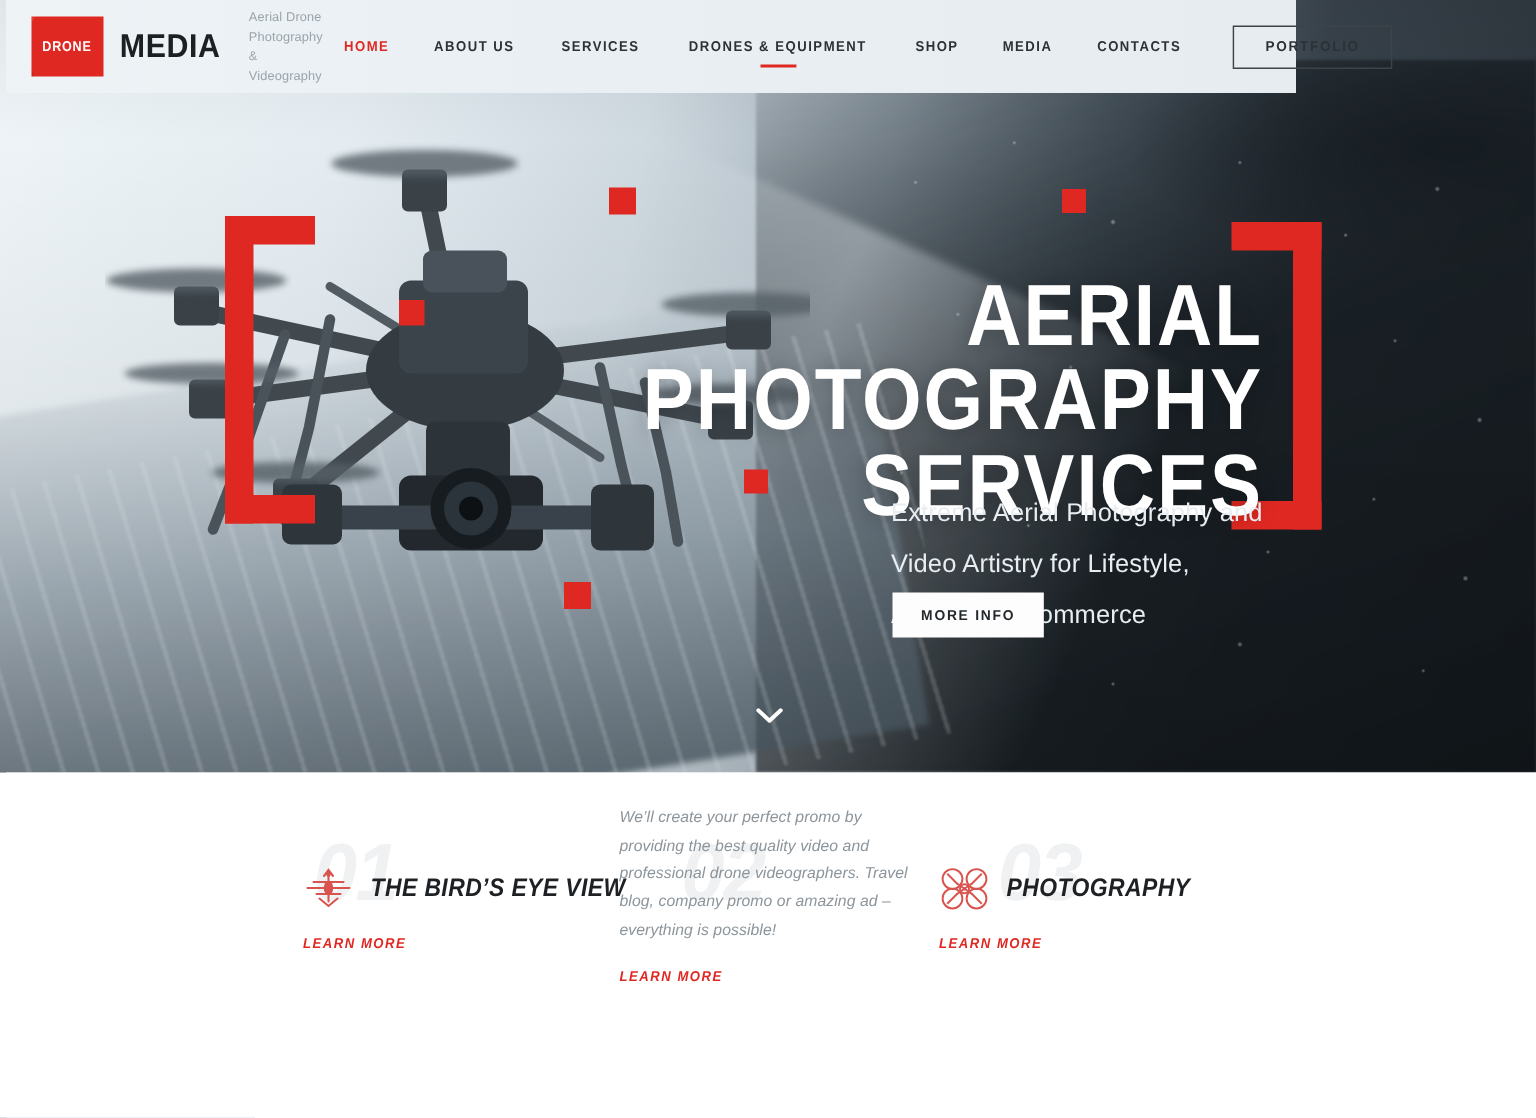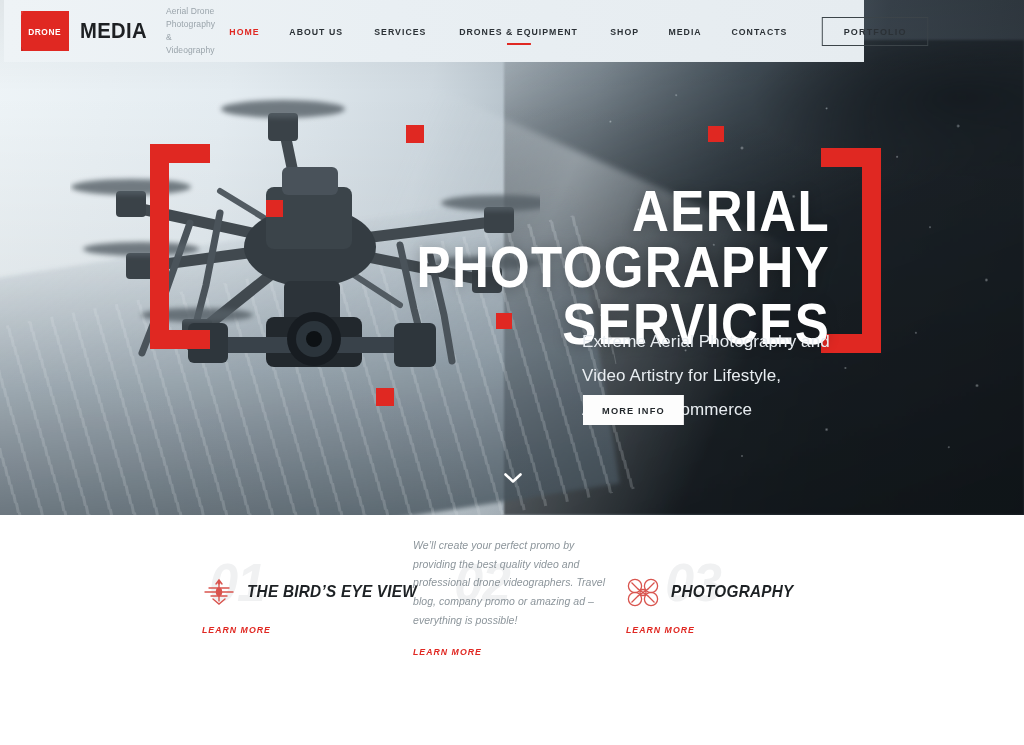--- a/index.html
+++ b/index.html
@@ -141,21 +141,21 @@
   .bracket-l { left:150px; top:144px; border-right:none; }
   .bracket-r { right:143px; top:148px; border-left:none; }
   .sq { position:absolute; background:#e02822; z-index:12; }
   .sq1 { left:406px; top:125px; width:18px; height:18px; }
   .sq2 { left:266px; top:200px; width:17px; height:17px; }
   .sq3 { left:496px; top:313px; width:16px; height:16px; }
   .sq4 { left:376px; top:388px; width:18px; height:18px; }
   .sq5 { left:708px; top:126px; width:16px; height:16px; }
 
   
-  .hero-copy { position:absolute; left:0; top:0; width:927px; height:515px; z-index:20; }
+  .hero-copy { position:absolute; left:12px; top:0; width:927px; height:515px; z-index:20; }
   .hero-title {
     position:absolute; left:240px; top:183px; width:590px; text-align:right;
     color:#fff; font-weight:bold; font-size:58px; line-height:.97;
     letter-spacing:1.5px; transform:scaleX(.88); transform-origin:right center;
     text-shadow:0 2px 14px rgba(0,0,0,.25);
     font-family:"Liberation Sans Narrow","Liberation Sans",sans-serif;
   }
   .hero-sub {
     position:absolute; left:582px; top:325px; width:250px;
     color:#e8edf1; font-size:17px; line-height:2.0; letter-spacing:.1px;

